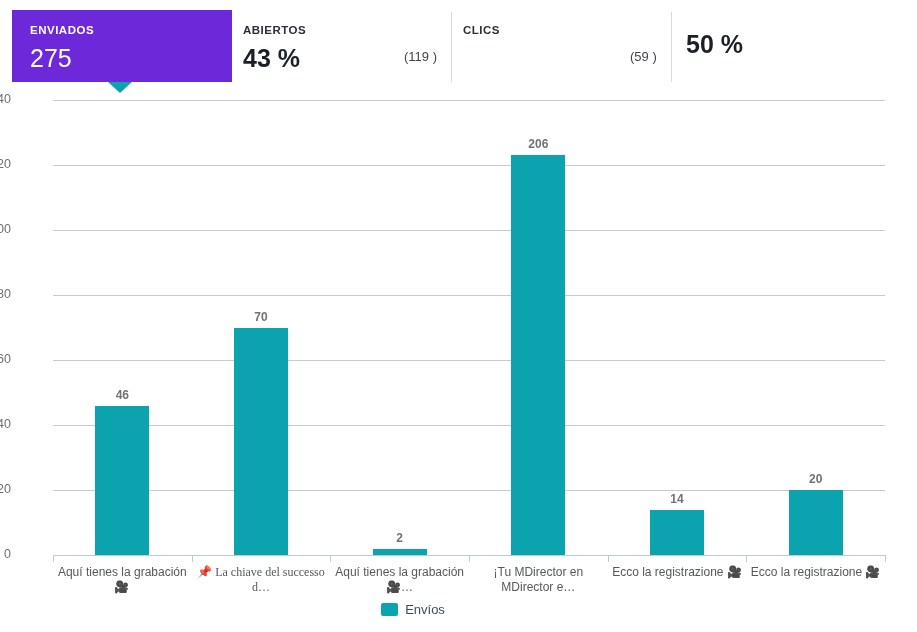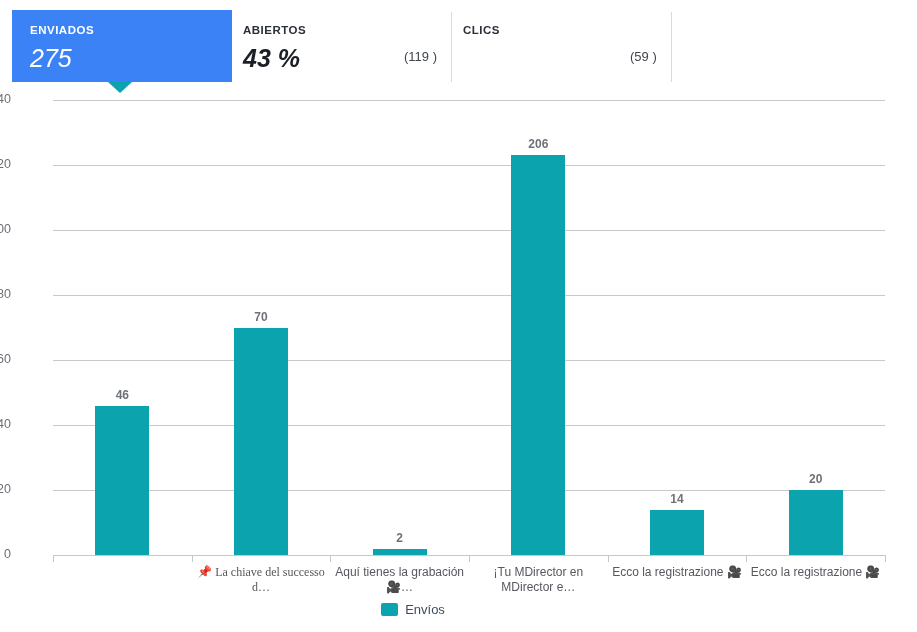--- a/index.html
+++ b/index.html
@@ -23,21 +23,21 @@
     width: 917px;
     height: 92px;
   }
   .kpi-card {
     position: absolute;
     top: 10px;
     height: 72px;
     box-sizing: border-box;
   }
   .kpi-card.active {
-    background: #3b82f6;
+    background: #6d28d9;
     left: 12px;
     width: 220px;
     padding: 13px 0 0 18px;
   }
   .kpi-card.plain {
     padding: 13px 0 0 0;
   }
   .kpi-pointer {
     position: absolute;
     left: 108px;
@@ -55,21 +55,20 @@
     color: #2b2f38;
     line-height: 14px;
   }
   .kpi-card.active .kpi-label { color: #ffffff; }
   .kpi-value {
     font-size: 25px;
     font-weight: bold;
     color: #1b1f26;
     line-height: 34px;
     margin-top: 4px;
-    font-style: italic;
   }
   .kpi-card.active .kpi-value {
     color: #ffffff;
     font-weight: normal;
   }
   .kpi-count {
     position: absolute;
     font-size: 13px;
     color: #41454d;
     top: 49px;
@@ -186,20 +185,21 @@
   <div class="kpi-count" style="left:404px;">(119 )</div>
   <div class="kpi-divider" style="left:451px;"></div>
 
   <div class="kpi-card plain" style="left:463px;width:208px;">
     <div class="kpi-label">CLICS</div>
   </div>
   <div class="kpi-count" style="left:630px;">(59 )</div>
   <div class="kpi-divider" style="left:671px;"></div>
 
   <div class="kpi-card plain" style="left:686px;width:200px;">
+    <div class="kpi-value">50 %</div>
   </div>
 </div>
 
 <div id="chart">
   <div class="plot" id="plot">
       <div class="baseline" style="top: 455px;"></div>
       <div class="ytick" style="top: 455px;">0</div>
       <div class="gridline" style="top: 390px;"></div>
       <div class="ytick" style="top: 390px;">20</div>
       <div class="gridline" style="top: 325px;"></div>
@@ -209,20 +209,21 @@
       <div class="gridline" style="top: 195px;"></div>
       <div class="ytick" style="top: 195px;">80</div>
       <div class="gridline" style="top: 130px;"></div>
       <div class="ytick" style="top: 130px;">100</div>
       <div class="gridline" style="top: 65px;"></div>
       <div class="ytick" style="top: 65px;">120</div>
       <div class="gridline" style="top: 0px;"></div>
       <div class="ytick" style="top: 0px;">140</div>
       <div class="bar" title="Aquí tienes la grabación 🎥: 46" style="left: 42.3333px; height: 149.5px; background: rgb(11, 163, 173);"></div>
       <div class="bar-value" style="left: 29.3333px; top: 287.5px;">46</div>
+      <div class="xlabel" style="left: 1.33333px; top: 465px;">Aquí tienes la grabación 🎥</div>
       <div class="bar" title="📌 La chiave del successo d…: 70" style="left: 181px; height: 227.5px; background: rgb(11, 163, 173);"></div>
       <div class="bar-value" style="left: 168px; top: 209.5px;">70</div>
       <div class="xtick" style="left: 138.667px; top: 455px;"></div>
       <div class="xlabel" style="left: 140px; top: 465px; font-family: Liberation Serif, serif;">📌 La chiave del successo d…</div>
       <div class="bar" title="Aquí tienes la grabación 🎥…: 2" style="left: 319.667px; height: 6.5px; background: rgb(11, 163, 173);"></div>
       <div class="bar-value" style="left: 306.667px; top: 430.5px;">2</div>
       <div class="xtick" style="left: 277.333px; top: 455px;"></div>
       <div class="xlabel" style="left: 278.667px; top: 465px;">Aquí tienes la grabación 🎥…</div>
       <div class="bar" title="¡Tu Registro en MDirector e…: 123" style="left: 458.333px; height: 399.75px; background: rgb(11, 163, 173);"></div>
       <div class="bar-value" style="left: 445.333px; top: 37.25px;">206</div>

